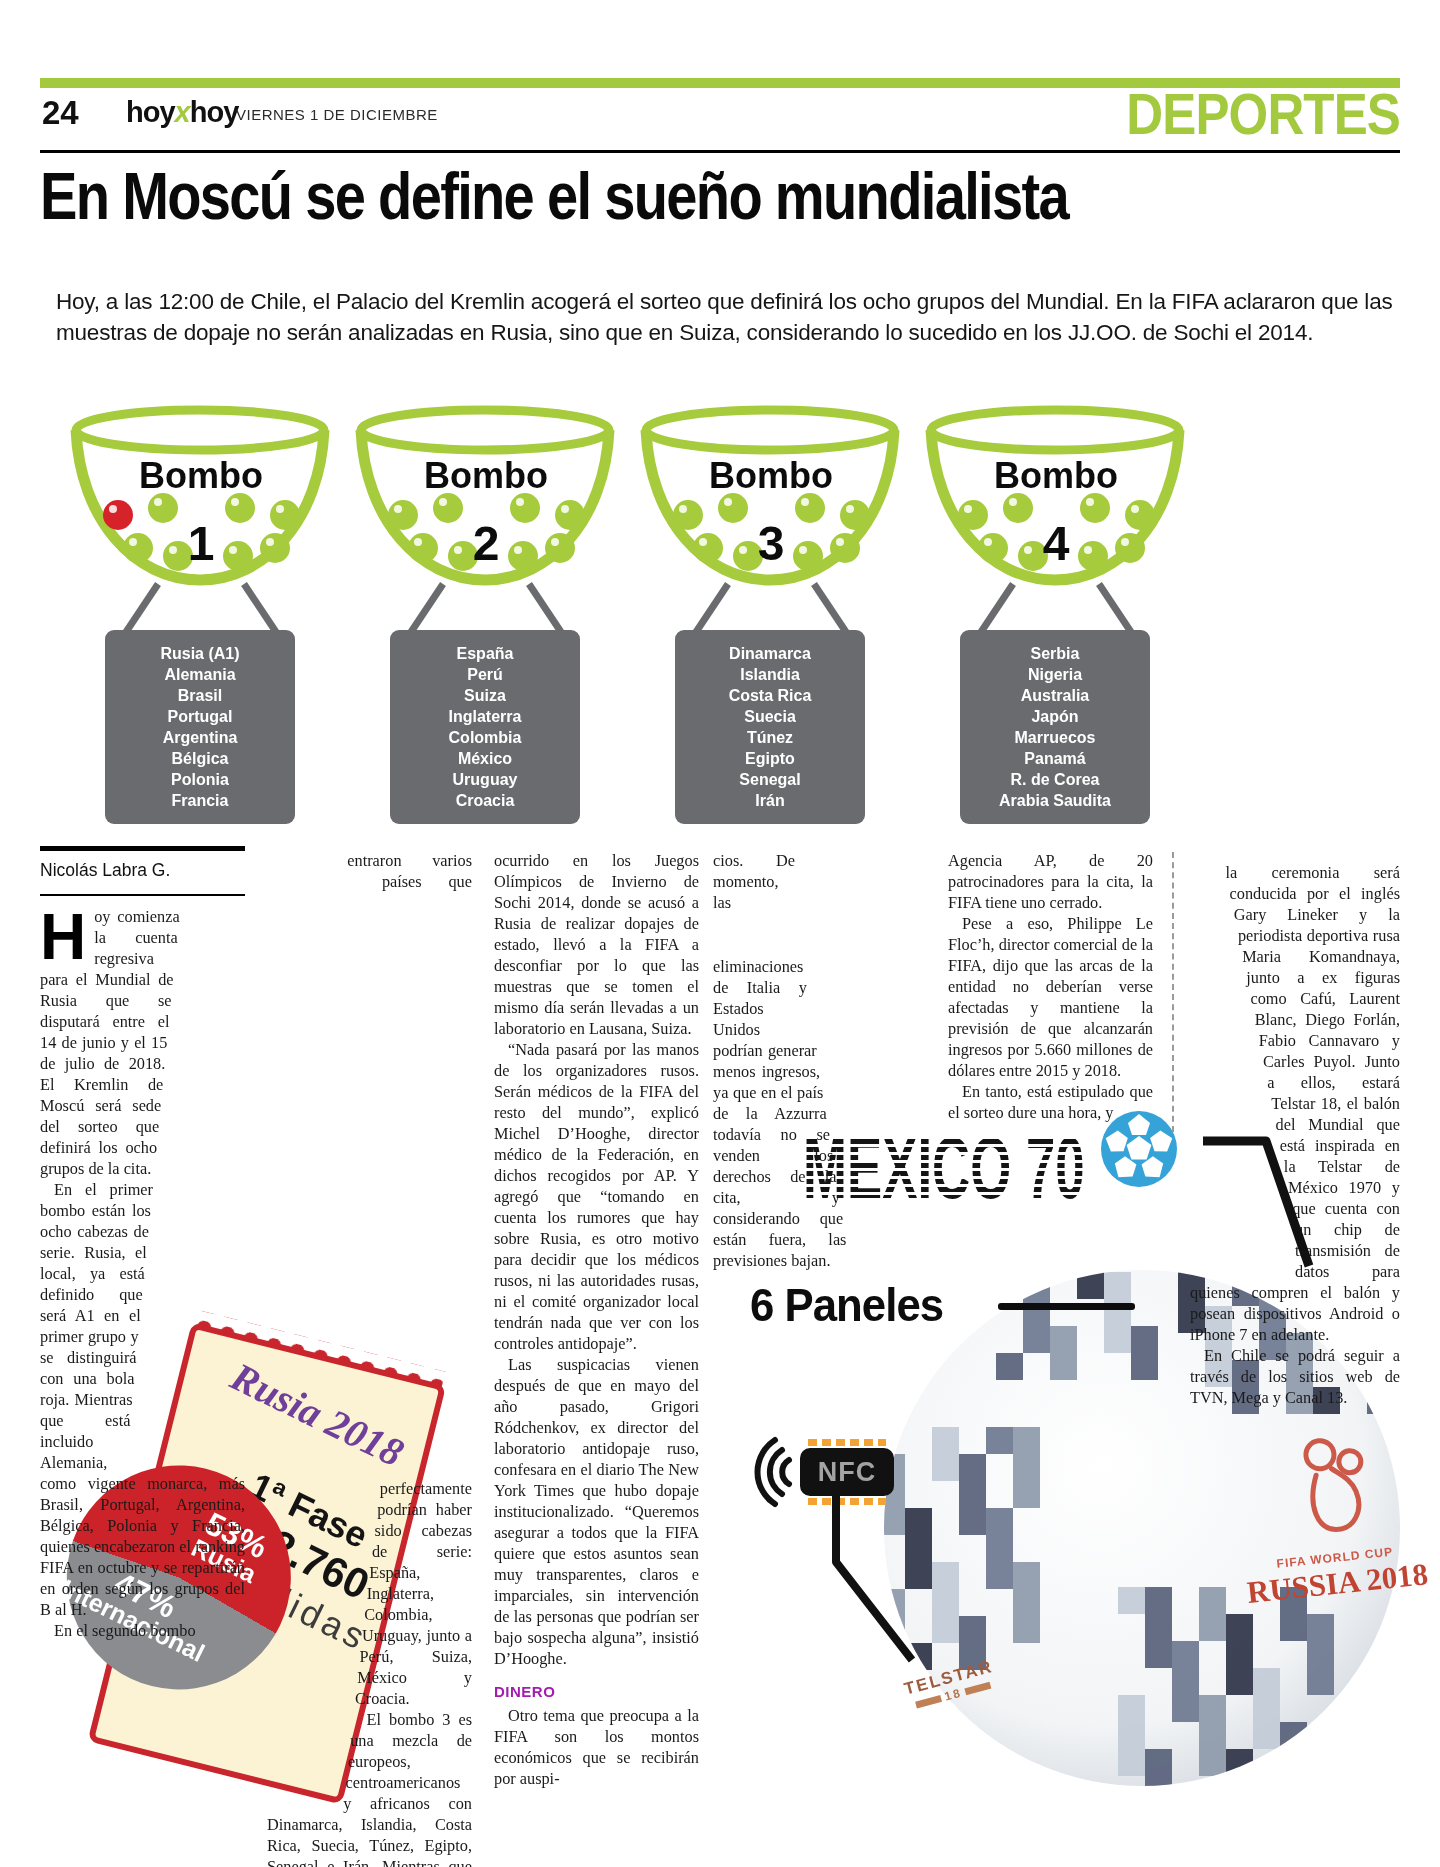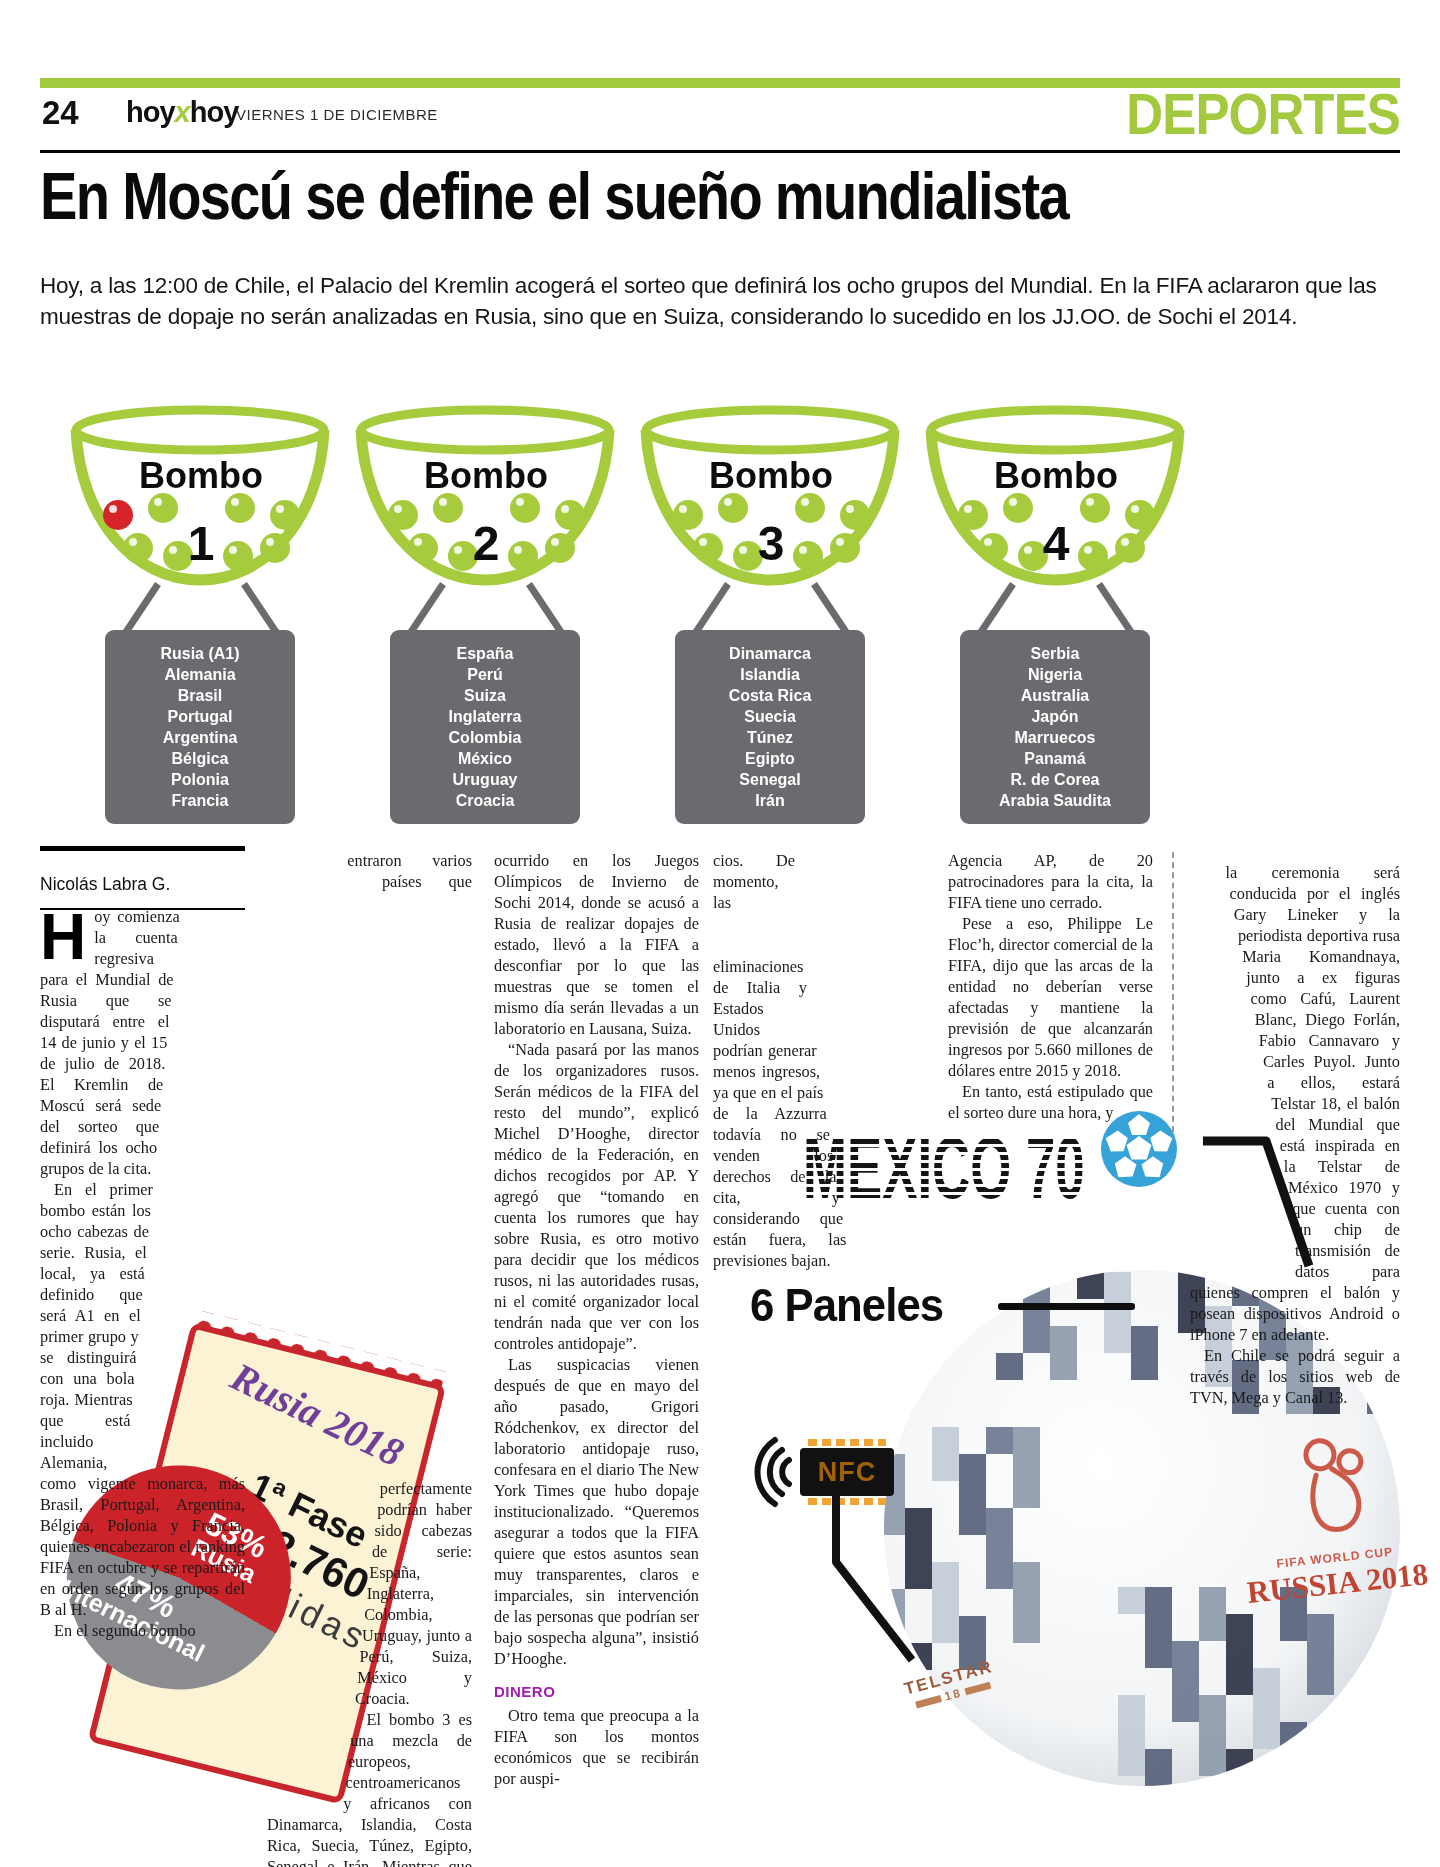--- a/index.html
+++ b/index.html
@@ -27,21 +27,21 @@
   
   .bombos{left:60px;top:388px;width:1140px;display:flex;gap:5px;}
   .bombo{width:280px;display:flex;flex-direction:column;align-items:center;}
   .bombo svg{display:block;}
   .teambox{width:182px;margin-top:-4px;background:#6a6b6e;border-radius:9px;padding:13px 4px;
            text-align:center;color:#fff;font:700 16px/21px "Liberation Sans",sans-serif;}
   .team{display:block;}
 
   
   .byline{left:40px;top:846px;width:205px;border-top:5px solid #000;border-bottom:2px solid #000;
-          padding:23px 0 13px;font:400 17.5px "Liberation Sans",sans-serif;color:#111;}
+          padding:9px 0 13px;font:400 17.5px "Liberation Sans",sans-serif;color:#111;}
 
   
   .col{position:absolute;width:205px;font-size:16.3px;line-height:21px;text-align:justify;
        hyphens:auto;-webkit-hyphens:auto;z-index:3;}
   .col p{margin:0;}
   .col p + p{text-indent:14px;}
   .c1{left:40px;top:906px;}
   .c2{left:267px;top:850px;}
   .c3{left:494px;top:850px;}
   .c4{left:713px;top:850px;width:200px;}
@@ -85,23 +85,23 @@
 
   
   .mexico70{left:803px;top:1123px;white-space:nowrap;z-index:2;
             font:900 88px/90px "Liberation Sans",sans-serif;letter-spacing:0px;
             transform:scaleX(.6);transform-origin:left;
             background:repeating-linear-gradient(180deg,#141414 0 5px,#fdfdfd 5px 8px);
             -webkit-background-clip:text;background-clip:text;color:transparent;}
   .paneles{left:750px;top:1278px;font:900 46px "Liberation Sans",sans-serif;color:#0d0d0d;
            letter-spacing:-1px;transform:scaleX(.95);transform-origin:left;z-index:4;}
   .paneles-line{left:998px;top:1303px;width:137px;height:7px;background:#0d0d0d;border-radius:3px;z-index:4;}
-  .nfc-chip{left:800px;top:1448px;width:94px;height:48px;background:#111;border-radius:4px;z-index:4;
+  .nfc-chip{left:800px;top:1448px;width:94px;height:48px;background:#111;border-radius:10px;z-index:4;
             display:flex;align-items:center;justify-content:center;
-            font:900 27px "Liberation Sans",sans-serif;color:#a16207;letter-spacing:1px;}
+            font:900 27px "Liberation Sans",sans-serif;color:#a3a3a3;letter-spacing:1px;}
   .pins{left:808px;width:78px;height:7px;z-index:4;
         background:repeating-linear-gradient(90deg,#f2a333 0 9px,transparent 9px 14px);}
   .pins-top{top:1439px;}
   .pins-bot{top:1498px;}
   .callout-svg{z-index:4;}
 
   
   .ball-wrap{left:878px;top:1262px;z-index:0;}
   .telstar-tag{position:absolute;left:905px;top:1668px;transform:rotate(-15deg);z-index:2;
                color:#9d5c3e;text-align:center;font:900 17px "Liberation Sans",sans-serif;letter-spacing:2px;}
@@ -115,21 +115,21 @@
 <div class="abs greenbar"></div>
 <div class="abs hdr-row">
   <span class="pageno">24</span>
   <span class="logo"><span>hoy</span><span class="x">x</span><span>hoy</span></span>
   <span class="dateline">VIERNES 1 DE DICIEMBRE</span>
 </div>
 <div class="abs section">DEPORTES</div>
 <div class="abs hdr-rule"></div>
 
 <h1 class="abs headline" style="margin:0;">En Moscú se define el sueño mundialista</h1>
-<p class="abs lede" style="margin:0;">Hoy, a las 12:00 de Chile, el Palacio del Kremlin acogerá el sorteo que definirá los ocho grupos del Mundial. En la FIFA aclararon que las muestras de dopaje no serán analizadas en Rusia, sino que en Suiza, considerando lo sucedido en los JJ.OO. de Sochi el 2014.</p>
+<p class="abs lede" style="margin:16px;">Hoy, a las 12:00 de Chile, el Palacio del Kremlin acogerá el sorteo que definirá los ocho grupos del Mundial. En la FIFA aclararon que las muestras de dopaje no serán analizadas en Rusia, sino que en Suiza, considerando lo sucedido en los JJ.OO. de Sochi el 2014.</p>
 
 <div class="abs bombos">
 
   <div class="bombo">
     <svg width="280" height="246" viewBox="0 0 280 246">
       <line x1="98" y1="196" x2="66" y2="244" stroke="#6a6b6e" stroke-width="7"></line>
       <line x1="184" y1="196" x2="216" y2="244" stroke="#6a6b6e" stroke-width="7"></line>
       <path d="M16,42 C20,132 75,192 140,192 C205,192 260,132 264,42" fill="#fff" stroke="#a6cb3d" stroke-width="11"></path>
       <ellipse cx="140" cy="42" rx="124" ry="20" fill="#fff" stroke="#a6cb3d" stroke-width="9"></ellipse>
       <text x="141" y="100" text-anchor="middle" font-family="Liberation Sans, sans-serif" font-size="36" font-weight="900" fill="#0c0c0c">Bombo</text>

